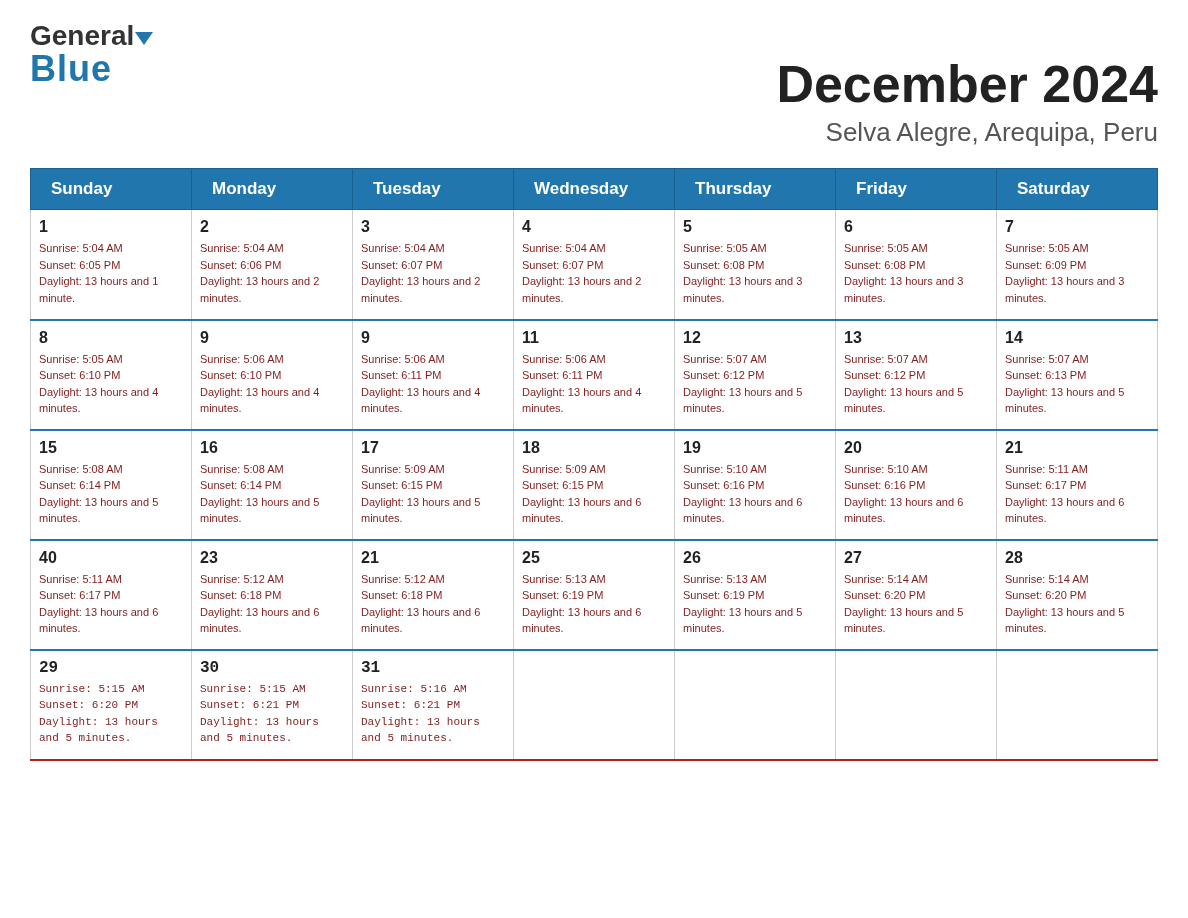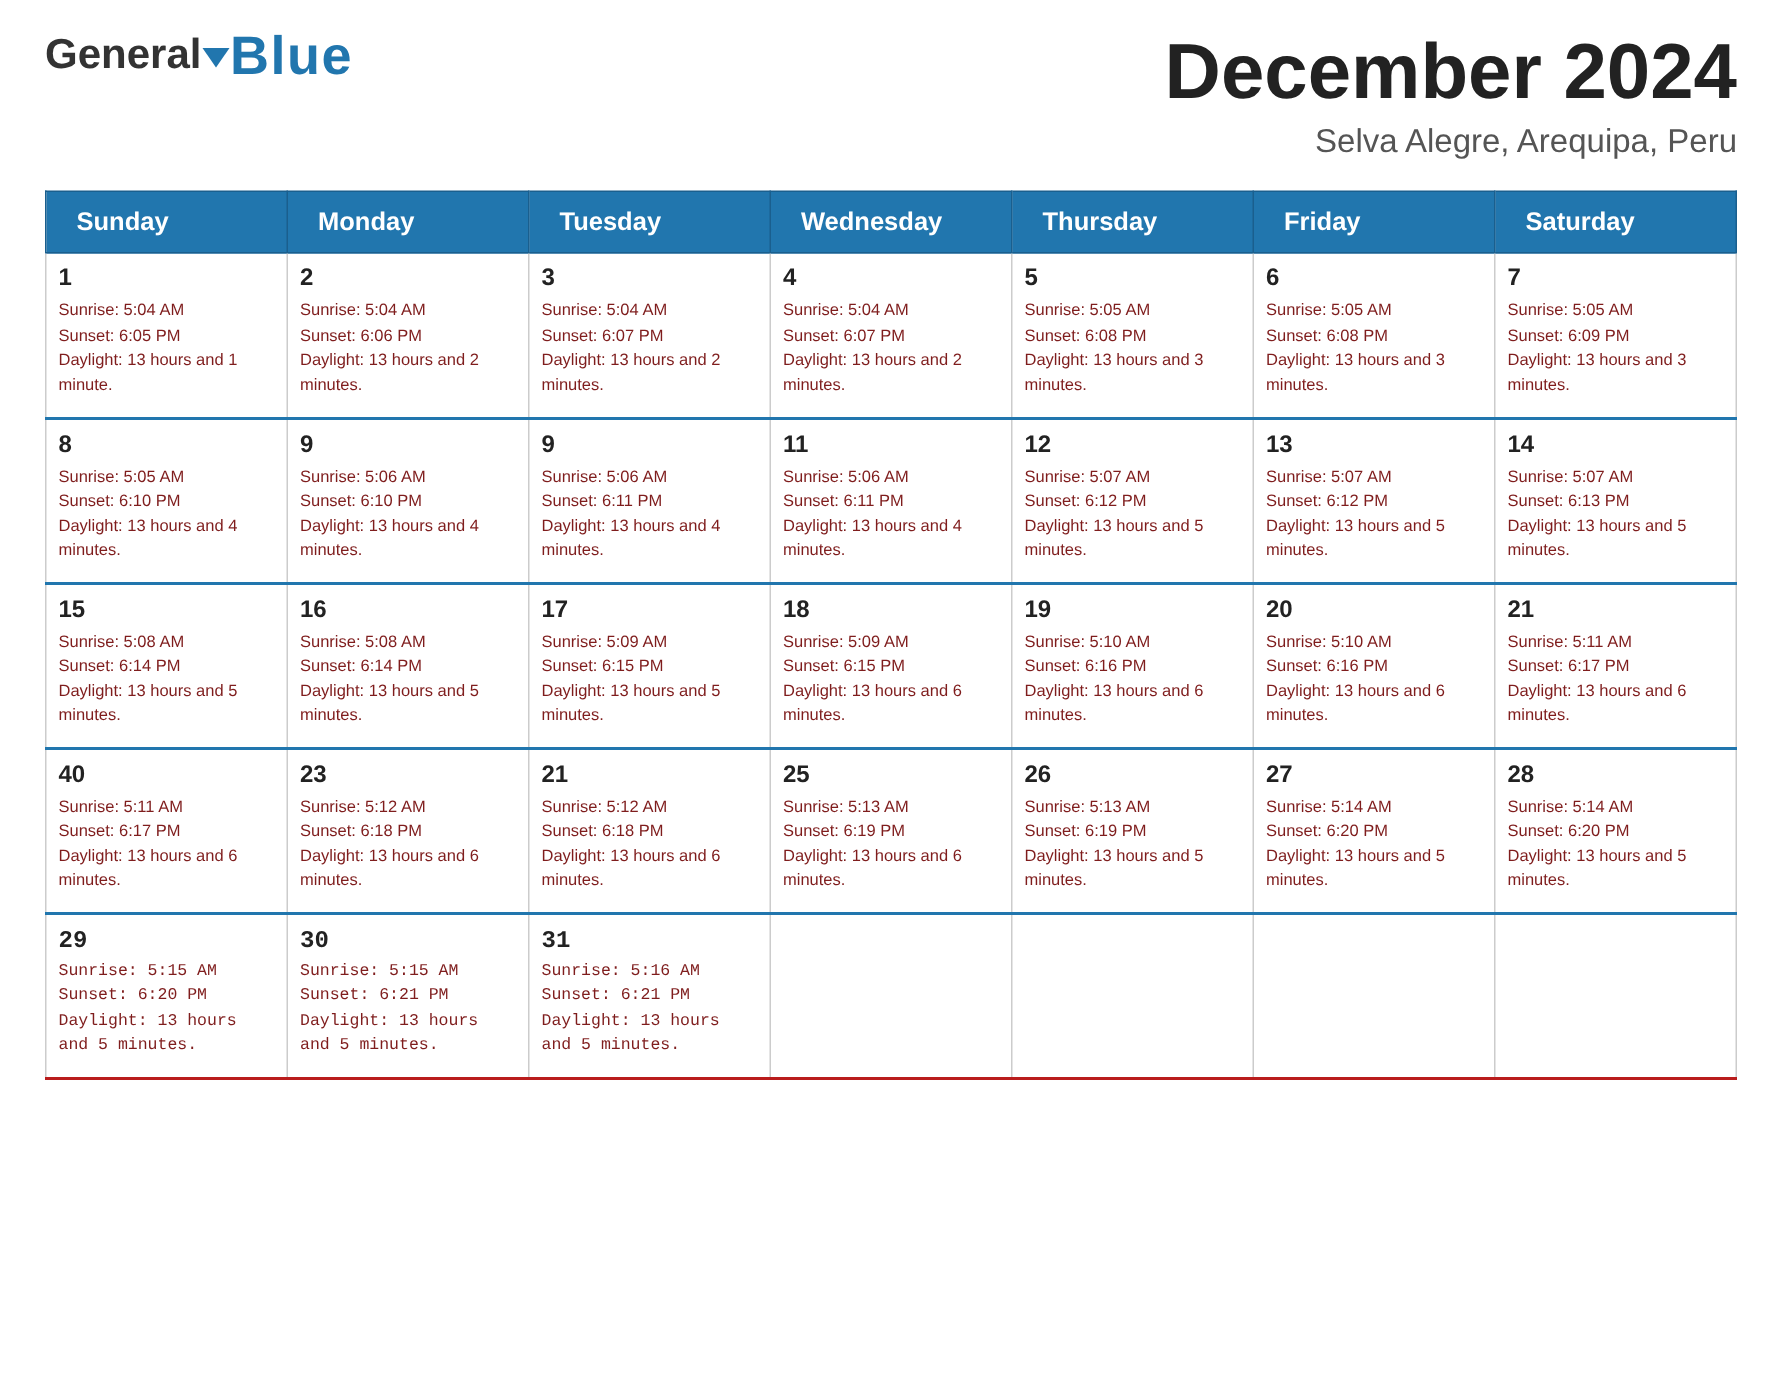--- a/index.html
+++ b/index.html
@@ -11,34 +11,35 @@
       padding: 20px 30px;
     }
     .header {
       display: flex;
       justify-content: space-between;
       align-items: flex-start;
       margin-bottom: 20px;
     }
     .logo {
       display: flex;
-      flex-direction: row;
+      flex-direction: column;
       align-items: flex-start;
     }
     .title-block {
       text-align: right;
+      margin-top: 36px;
     }
     .month-title {
       font-size: 52px;
       font-weight: bold;
       color: #222;
       line-height: 1.1;
     }
     .location {
-      font-size: 22px;
+      font-size: 26px;
       color: #555;
       margin-top: 4px;
     }
     table {
       width: 100%;
       border-collapse: collapse;
       table-layout: fixed;
     }
     thead tr {
       background-color: #2176ae;

